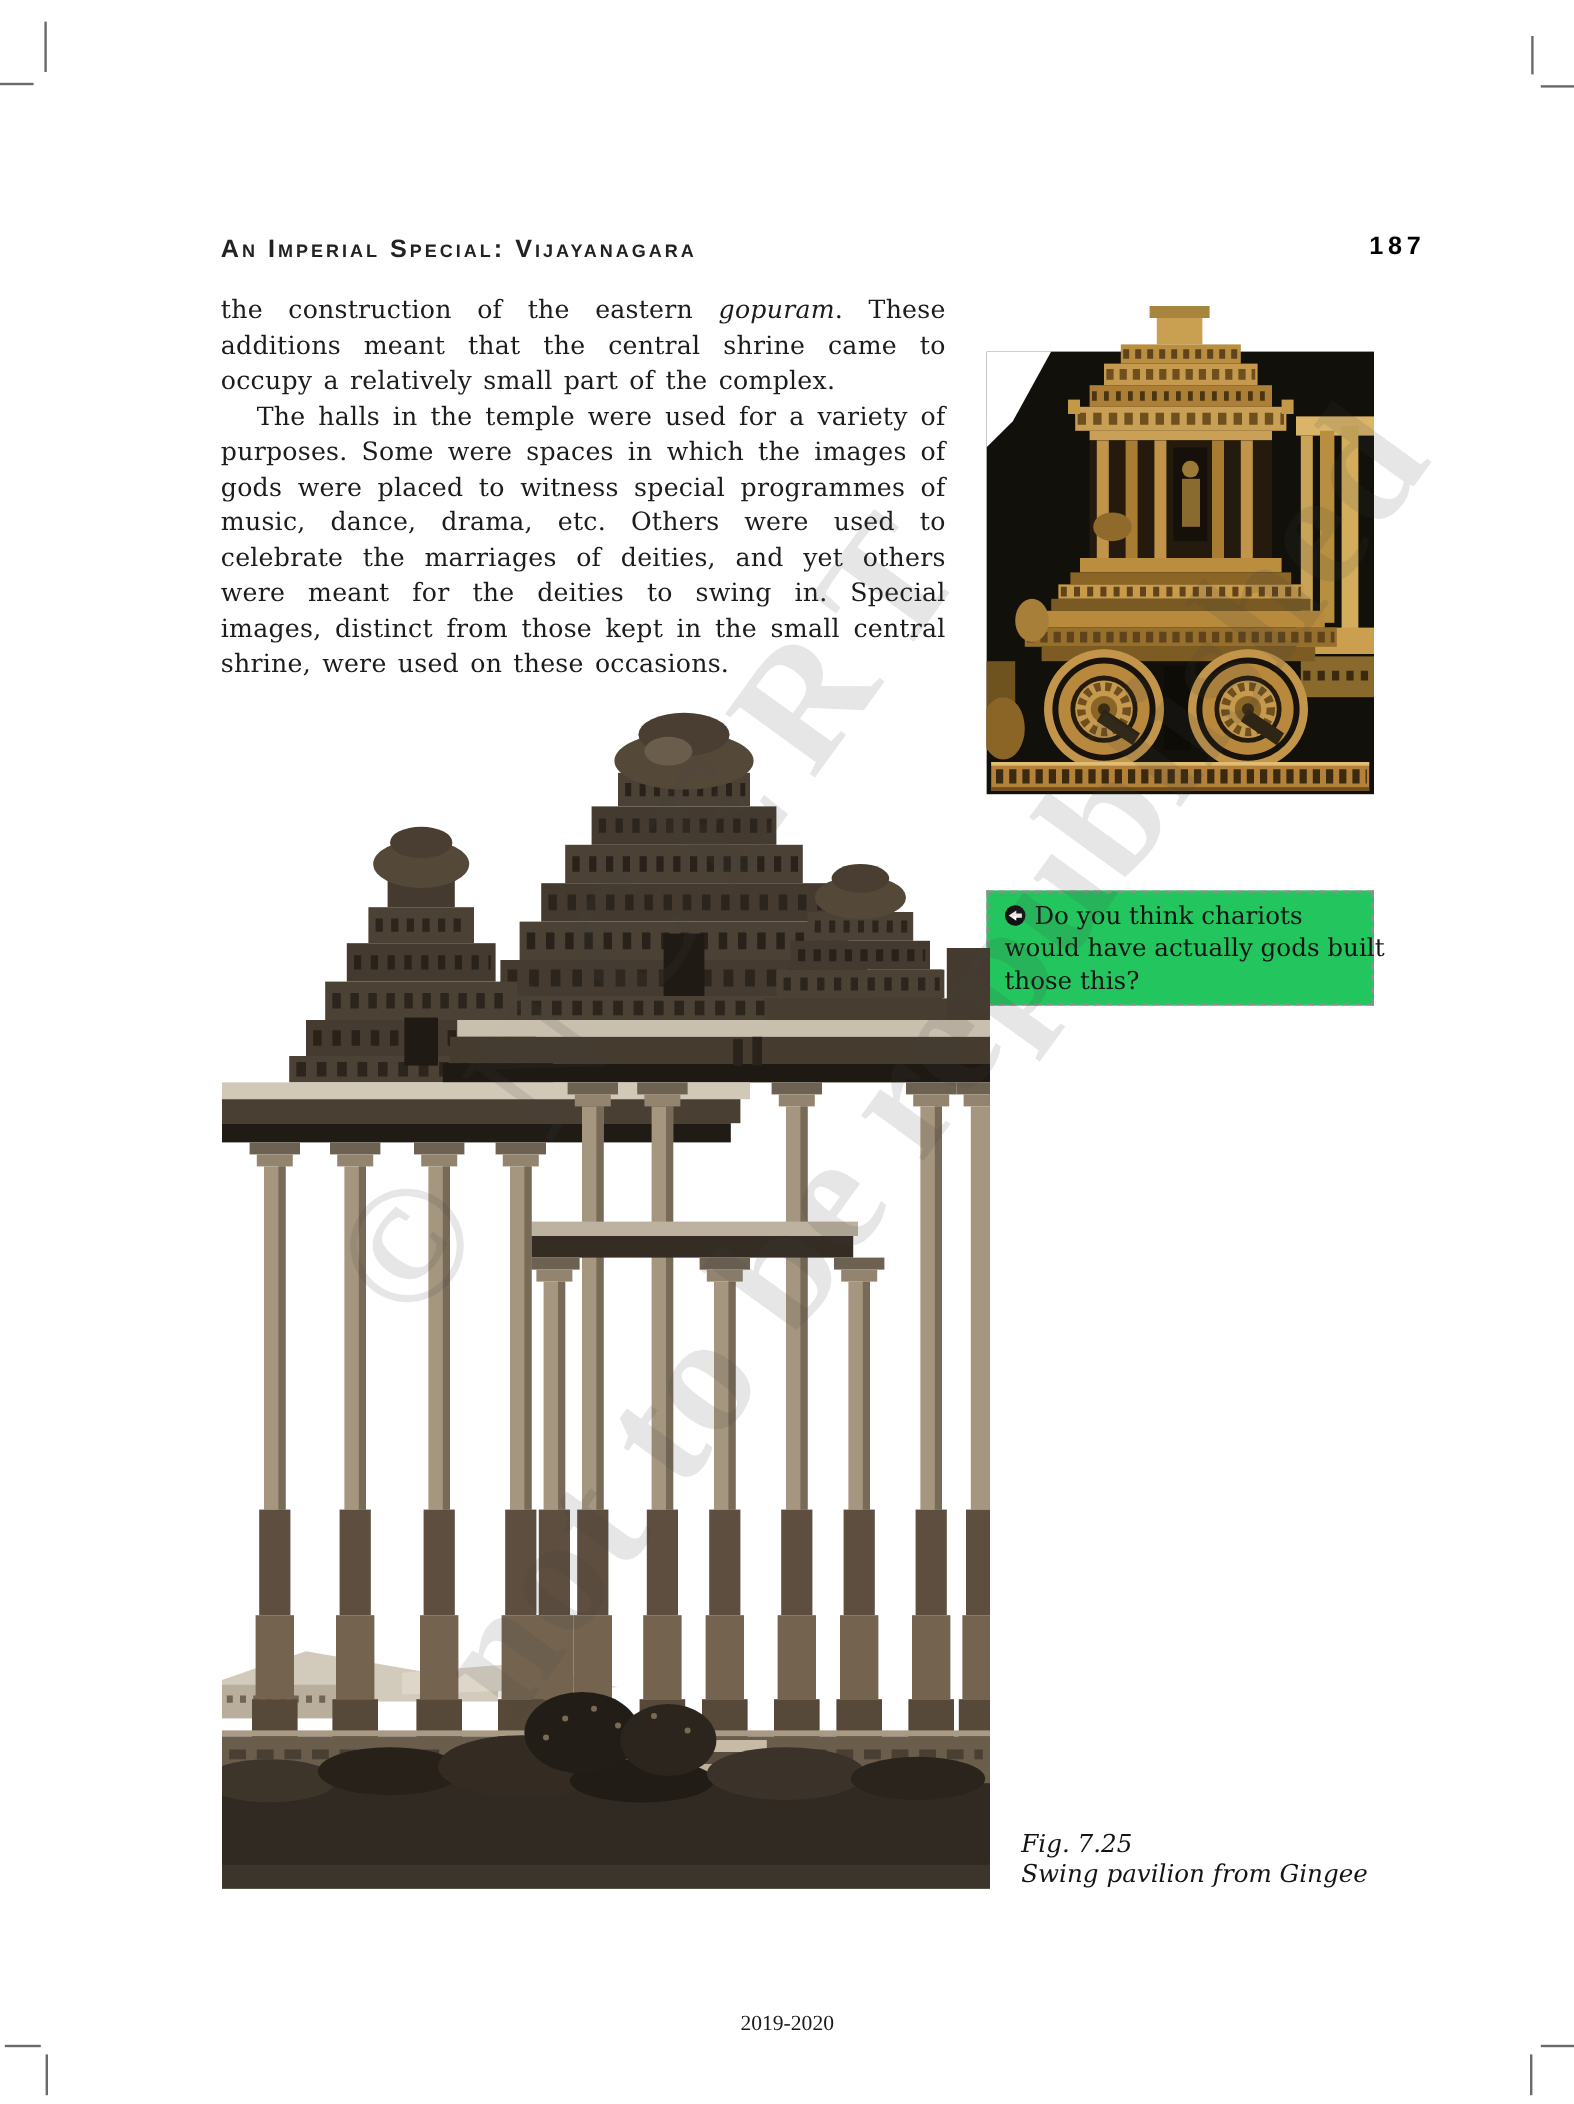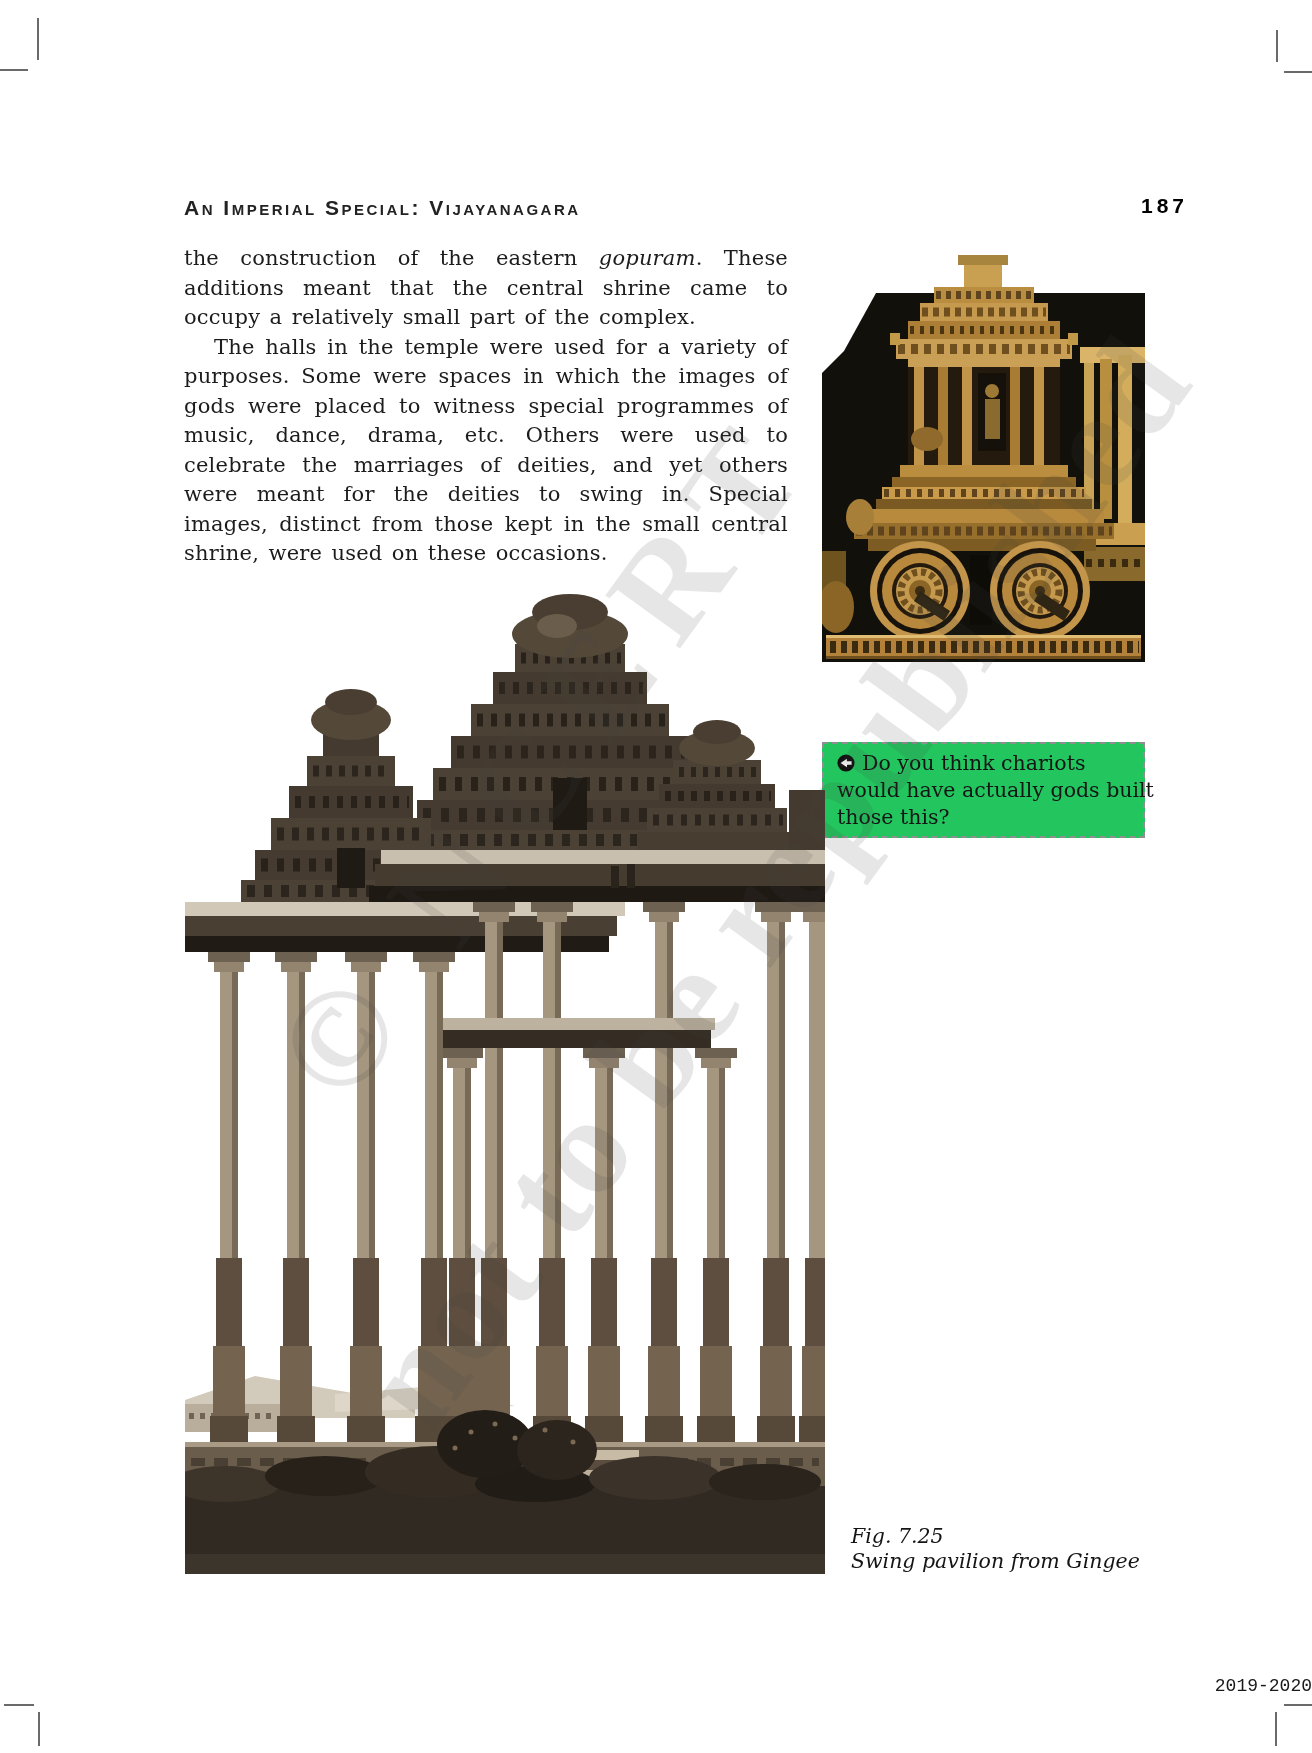--- a/index.html
+++ b/index.html
@@ -50,22 +50,22 @@
     position:absolute; left:822px; top:742px; width:323px; height:96px;
     box-sizing:border-box; background:#22c55e;
     border:2.5px dashed #8f8f8f;
     padding:6px 6px 0 13px;
     font-size:20.5px; line-height:27px; color:#151515;
   }
   .qline { display:block; white-space:nowrap; }
   .qicon { display:inline-block; width:18px; height:18px; vertical-align:-2px; margin-right:7px; }
 
   .footer-year {
-    position:absolute; left:0; top:1676px; width:1312px; text-align:right;
-    font-family:Liberation Mono, monospace; font-size:18px; color:#1a1a1a;
+    position:absolute; left:0; top:1676px; width:1312px; text-align:center;
+    font-family:Liberation Serif, serif; font-size:18px; color:#1a1a1a;
   }
 
   .watermark {
     position:absolute; left:30px; top:620px; width:1240px;
     transform:rotate(-54deg); transform-origin:center;
     text-align:center; pointer-events:none;
     font-family:"Liberation Serif", serif; font-weight:bold;
     color:#444444; opacity:0.13; z-index:5;
   }
   .watermark .wm1 { font-size:140px; letter-spacing:26px; }

